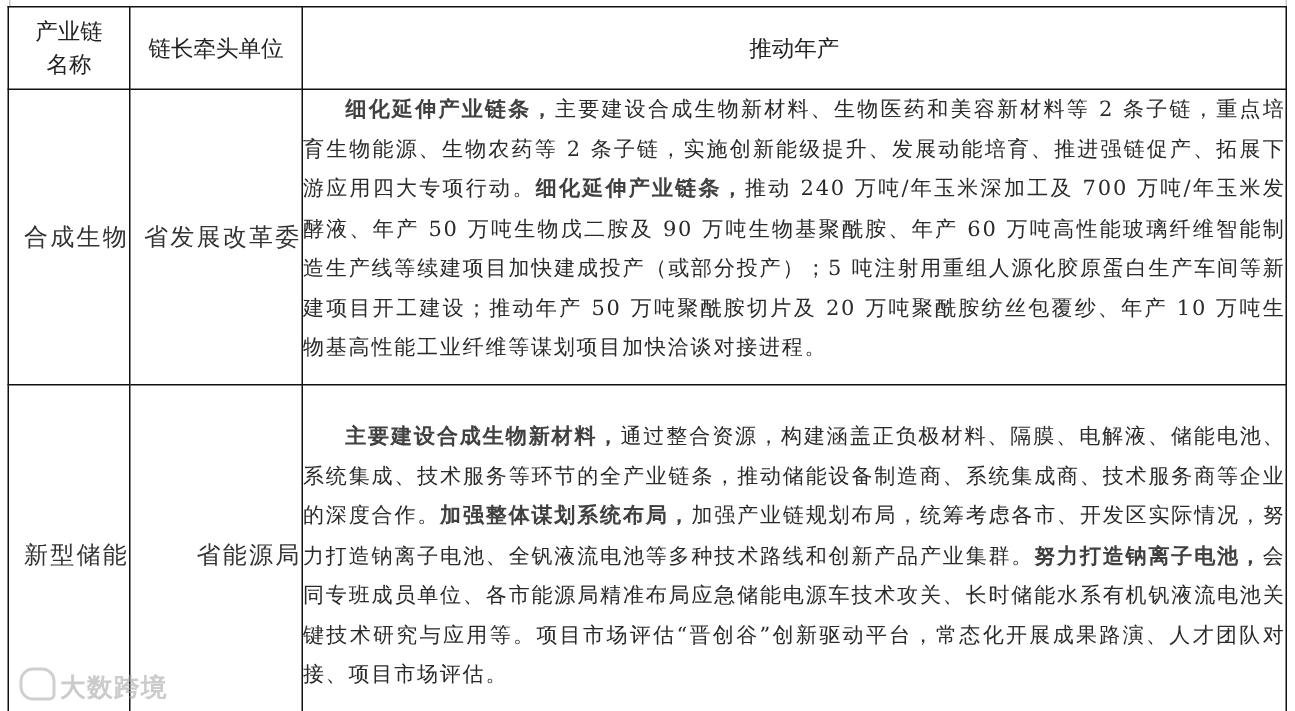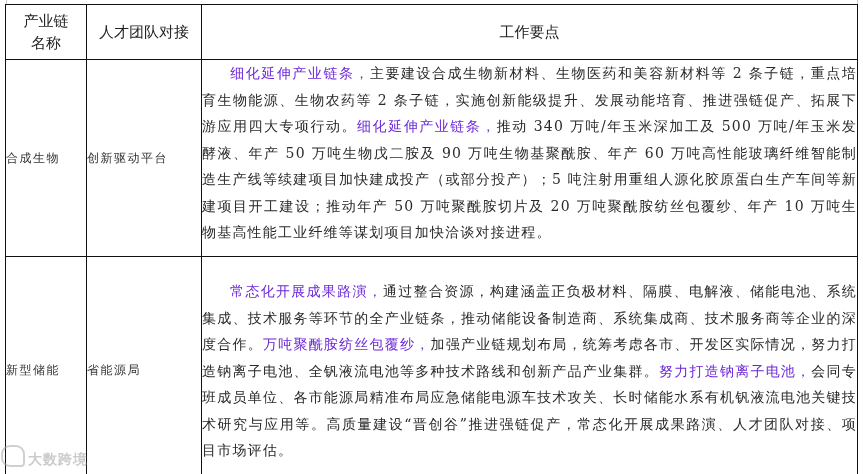--- a/index.html
+++ b/index.html
@@ -3,31 +3,31 @@
   <meta charset="utf-8">
   <style>
     html, body { margin: 0; padding: 0; background: #ffffff; }
     body { width: 863px; height: 474px; position: relative; overflow: hidden;
            font-family: "DejaVu Serif", "Liberation Serif", serif; color: #222; }
     table.doc-table { position: absolute; left: 5px; top: 4px; width: 852px;
            border-collapse: collapse; table-layout: fixed; }
     table.doc-table td, table.doc-table th { border: 1.3px solid #111; padding: 0; }
     th { font-family: "DejaVu Sans", "Liberation Sans", sans-serif; font-weight: normal;
          font-size: 15px; color: #222; height: 54px; text-align: center; vertical-align: middle; line-height: 22px; }
-    td.cat, td.unit { text-align: left; vertical-align: middle; font-size: 12px;
+    td.cat, td.unit { text-align: right; vertical-align: middle; font-size: 16px;
          letter-spacing: 1.5px; font-family: "DejaVu Sans", "Liberation Sans", sans-serif; color: #333; }
     td.points { vertical-align: top; font-size: 14px; line-height: 26.5px; letter-spacing: 1.2px;
          text-align: justify; padding: 3px 8px 6px 10px; color: #2a2a2a; }
-    td.points b { font-weight: normal; color: #6d28d9; }
+    td.points b { font-weight: bold; color: #404040; }
     .indent { display: inline-block; width: 28px; }
     tr.row1 td { height: 196px; }
     tr.row2 td { height: 205px; }
     tr.row2 td.points { padding-top: 21px; }
-    .watermark { position: absolute; left: 1px; top: 445px; font-family: "DejaVu Sans", sans-serif;
-         font-size: 14px; color: rgba(160,160,160,0.55); font-weight: bold; letter-spacing: 1px; }
+    .watermark { position: absolute; left: 13px; top: 445px; font-family: "DejaVu Sans", sans-serif;
+         font-size: 17px; color: rgba(160,160,160,0.55); font-weight: bold; letter-spacing: 1px; }
     .watermark .logo { display: inline-block; width: 20px; height: 18px; border: 2px solid rgba(170,170,170,0.55);
          border-radius: 9px 9px 4px 9px; margin-right: 3px; vertical-align: -3px; }
     .corner-mark { position: absolute; left: 0; top: 0; width: 6px; height: 4px; border-right: 1px solid #ccc; }
     .corner-mark-r { position: absolute; right: 0; top: 0; width: 5px; height: 4px; border-left: 1px solid #ccc; }
   </style>
 </head>
 <body>
 
 <div class="corner-mark"></div>
 <div class="corner-mark-r"></div>
@@ -37,33 +37,33 @@
     <col style="width:81px">
     <col style="width:115px">
     <col style="width:656px">
   </colgroup>
   <thead>
     <tr>
       <th>
         <span>产业链</span><br>
         <span>名称</span>
       </th>
-      <th>人才团队对接</th>
-      <th>工作要点</th>
+      <th>链长牵头单位</th>
+      <th>推动年产</th>
     </tr>
   </thead>
   <tbody>
     <tr class="row1">
       <td class="cat">合成生物</td>
-      <td class="unit">创新驱动平台</td>
-      <td class="points"><span class="indent"></span><b>细化延伸产业链条，</b><span>主要建设合成生物新材料、生物医药和美容新材料等 2 条子链，重点培育生物能源、生物农药等 2 条子链，实施创新能级提升、发展动能培育、推进强链促产、拓展下游应用四大专项行动。</span><b>细化延伸产业链条，</b><span>推动 340 万吨/年玉米深加工及 500 万吨/年玉米发酵液、年产 50 万吨生物戊二胺及 90 万吨生物基聚酰胺、年产 60 万吨高性能玻璃纤维智能制造生产线等续建项目加快建成投产（或部分投产）；5 吨注射用重组人源化胶原蛋白生产车间等新建项目开工建设；推动年产 50 万吨聚酰胺切片及 20 万吨聚酰胺纺丝包覆纱、年产 10 万吨生物基高性能工业纤维等谋划项目加快洽谈对接进程。</span></td>
+      <td class="unit">省发展改革委</td>
+      <td class="points"><span class="indent"></span><b>细化延伸产业链条，</b><span>主要建设合成生物新材料、生物医药和美容新材料等 2 条子链，重点培育生物能源、生物农药等 2 条子链，实施创新能级提升、发展动能培育、推进强链促产、拓展下游应用四大专项行动。</span><b>细化延伸产业链条，</b><span>推动 240 万吨/年玉米深加工及 700 万吨/年玉米发酵液、年产 50 万吨生物戊二胺及 90 万吨生物基聚酰胺、年产 60 万吨高性能玻璃纤维智能制造生产线等续建项目加快建成投产（或部分投产）；5 吨注射用重组人源化胶原蛋白生产车间等新建项目开工建设；推动年产 50 万吨聚酰胺切片及 20 万吨聚酰胺纺丝包覆纱、年产 10 万吨生物基高性能工业纤维等谋划项目加快洽谈对接进程。</span></td>
     </tr>
     <tr class="row2">
       <td class="cat">新型储能</td>
       <td class="unit">省能源局</td>
-      <td class="points"><span class="indent"></span><b>常态化开展成果路演，</b><span>通过整合资源，构建涵盖正负极材料、隔膜、电解液、储能电池、系统集成、技术服务等环节的全产业链条，推动储能设备制造商、系统集成商、技术服务商等企业的深度合作。</span><b>万吨聚酰胺纺丝包覆纱，</b><span>加强产业链规划布局，统筹考虑各市、开发区实际情况，努力打造钠离子电池、全钒液流电池等多种技术路线和创新产品产业集群。</span><b>努力打造钠离子电池，</b><span>会同专班成员单位、各市能源局精准布局应急储能电源车技术攻关、长时储能水系有机钒液流电池关键技术研究与应用等。高质量建设“晋创谷”推进强链促产，常态化开展成果路演、人才团队对接、项目市场评估。</span></td>
+      <td class="points"><span class="indent"></span><b>主要建设合成生物新材料，</b><span>通过整合资源，构建涵盖正负极材料、隔膜、电解液、储能电池、系统集成、技术服务等环节的全产业链条，推动储能设备制造商、系统集成商、技术服务商等企业的深度合作。</span><b>加强整体谋划系统布局，</b><span>加强产业链规划布局，统筹考虑各市、开发区实际情况，努力打造钠离子电池、全钒液流电池等多种技术路线和创新产品产业集群。</span><b>努力打造钠离子电池，</b><span>会同专班成员单位、各市能源局精准布局应急储能电源车技术攻关、长时储能水系有机钒液流电池关键技术研究与应用等。项目市场评估“晋创谷”创新驱动平台，常态化开展成果路演、人才团队对接、项目市场评估。</span></td>
     </tr>
   </tbody>
 </table>
 
 <div class="watermark">
   <span class="logo"></span><span>大数跨境</span>
 </div>
 
 </body></html>

